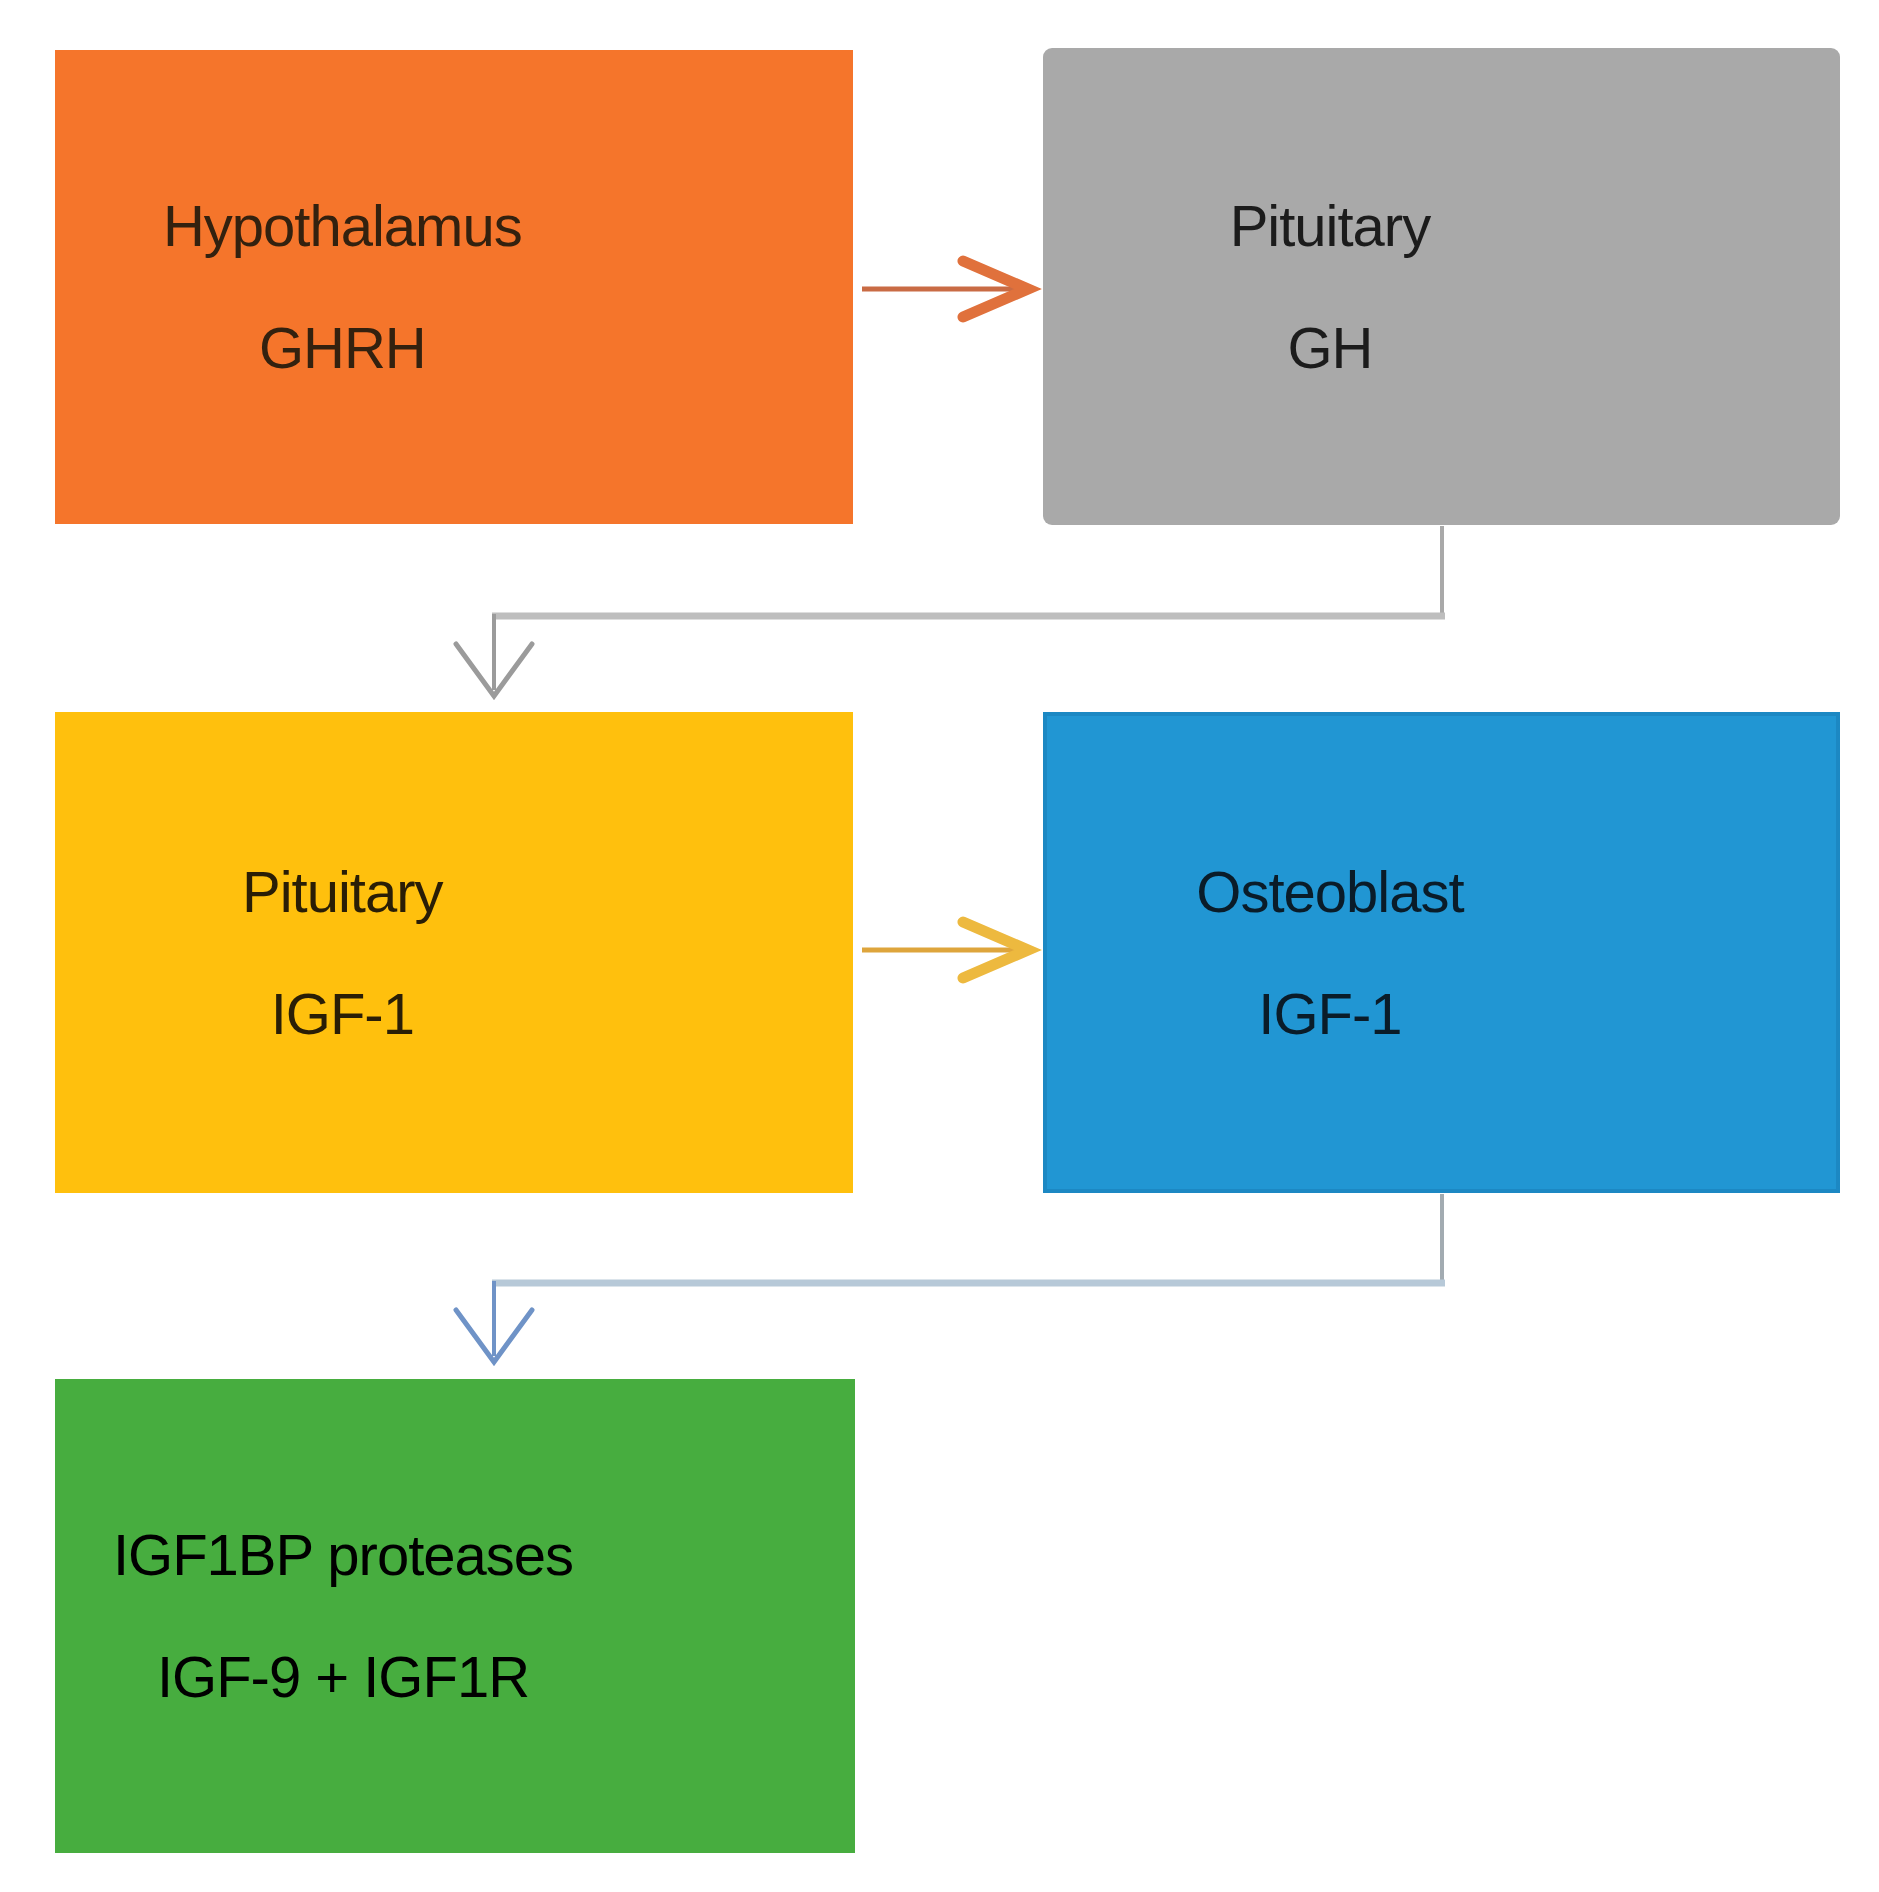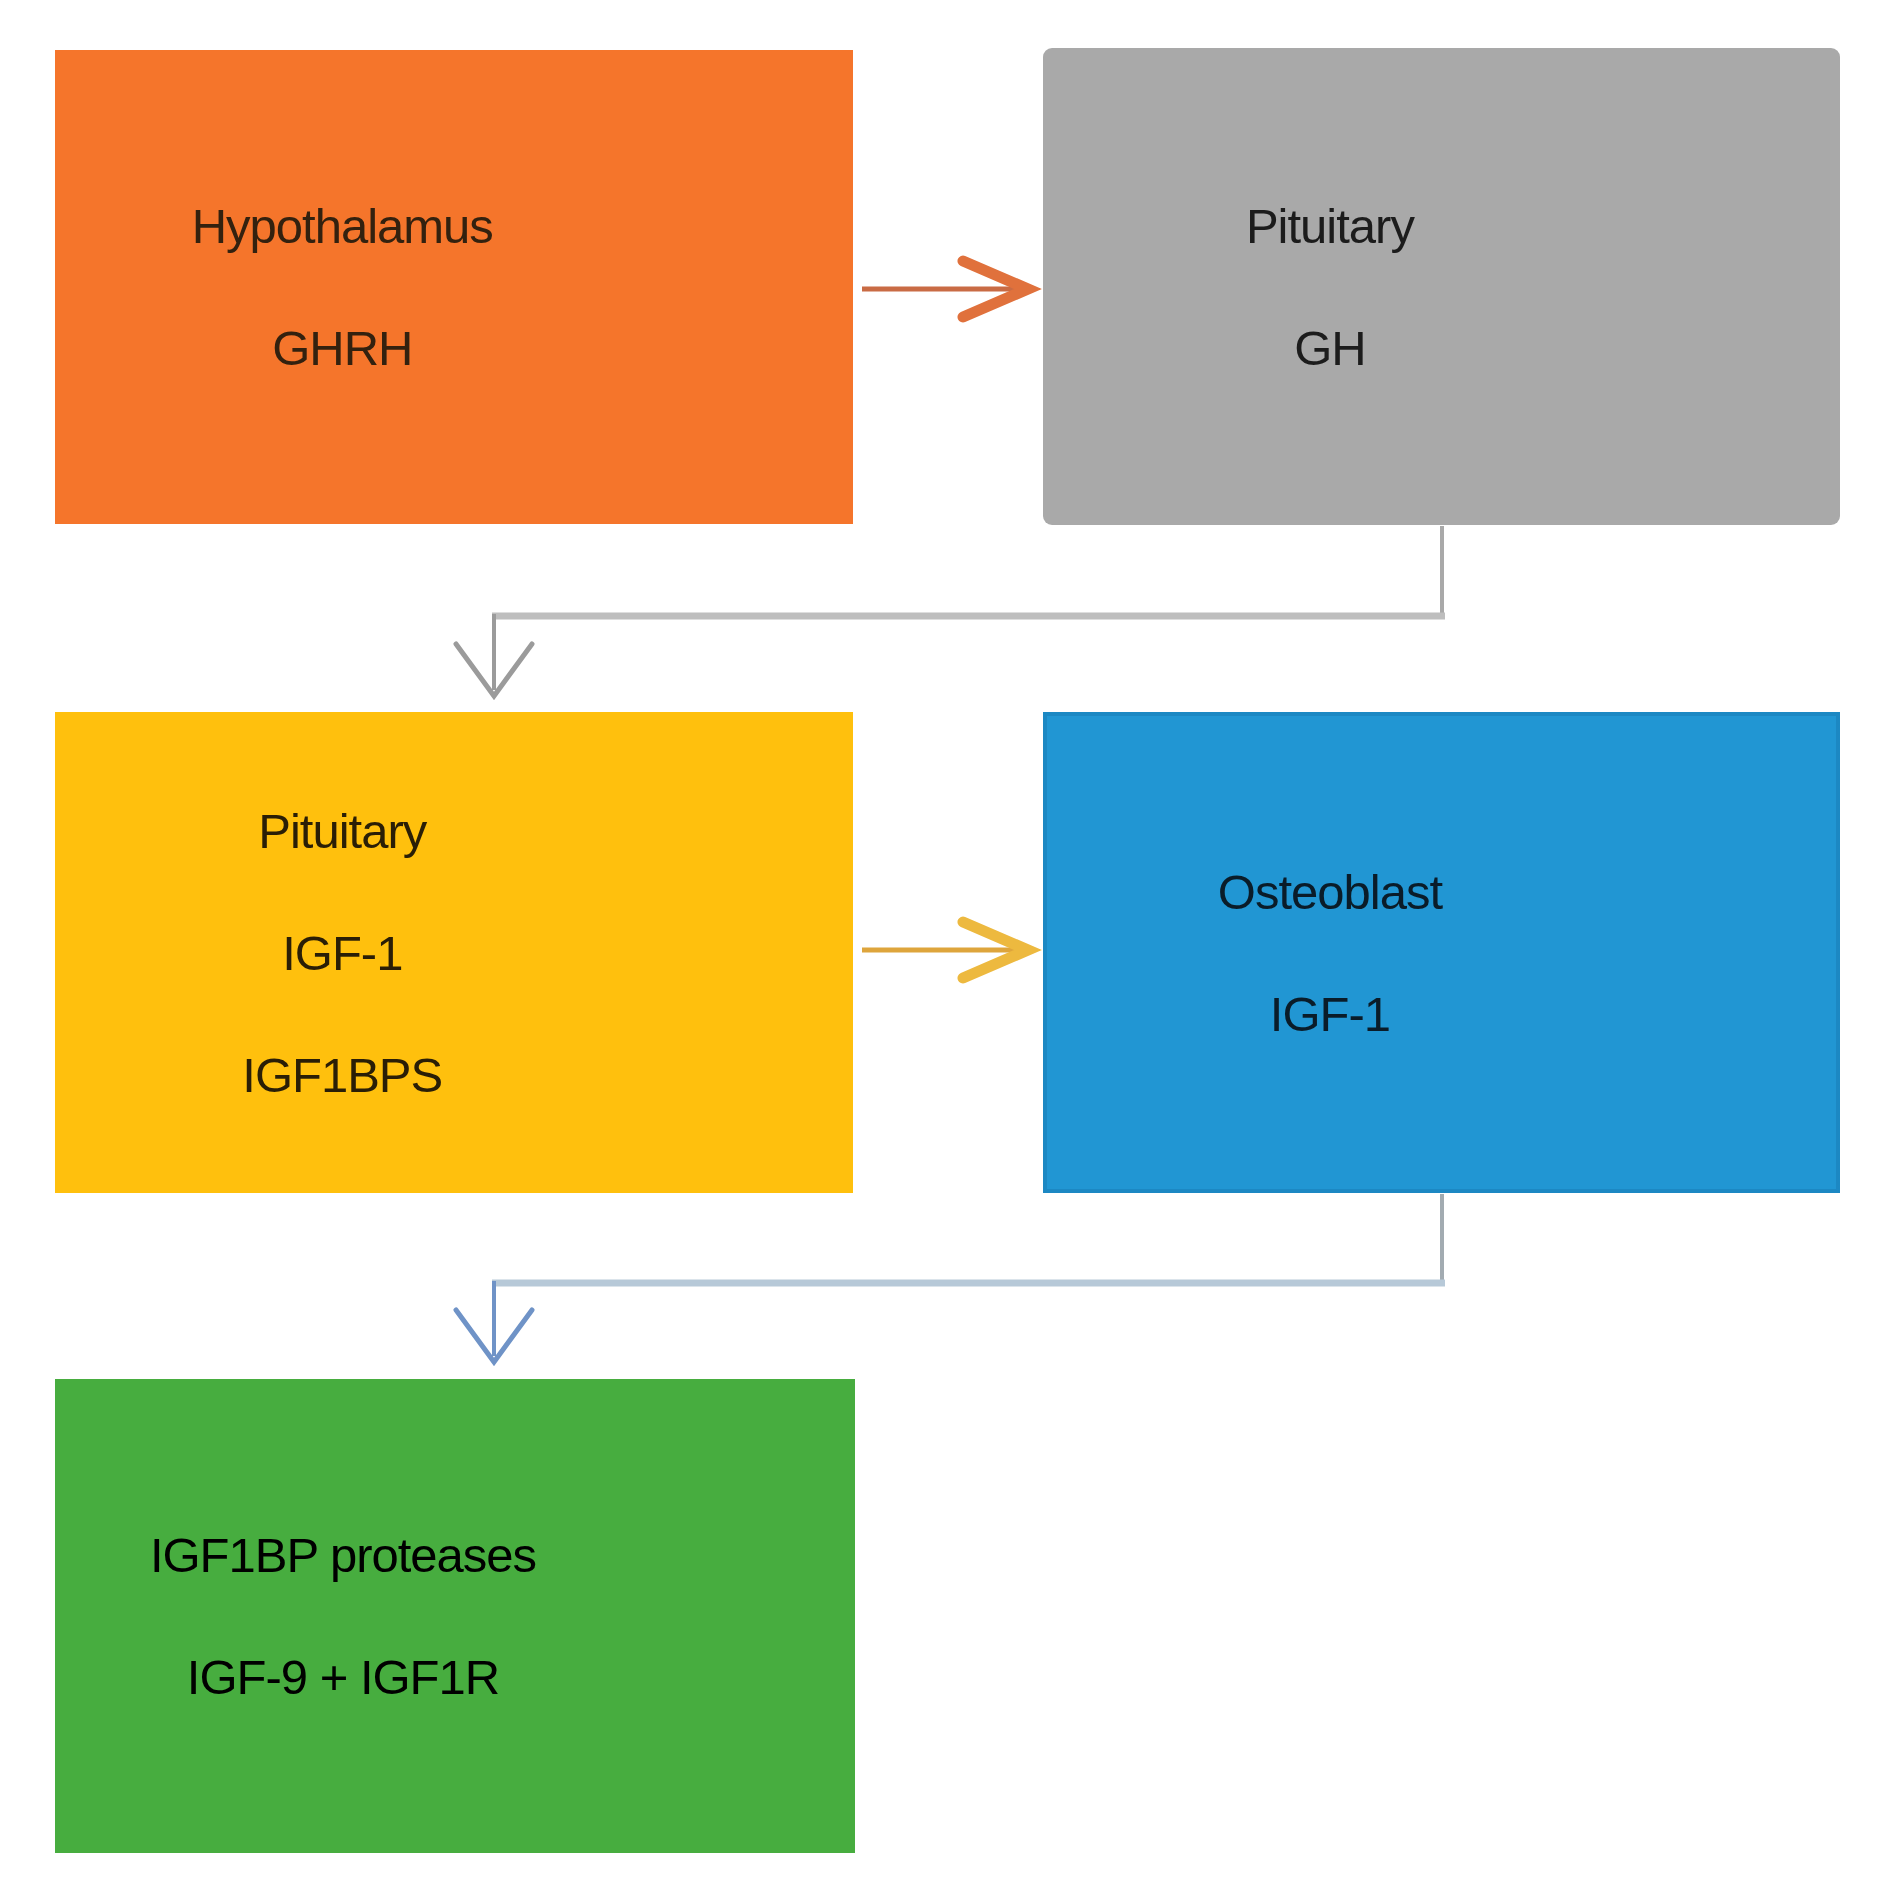--- a/index.html
+++ b/index.html
@@ -14,21 +14,21 @@
   .box {
     position: absolute;
     display: flex;
     flex-direction: column;
     justify-content: center;
     align-items: flex-start;
   }
   .box-text {
     width: 72%;
     text-align: center;
-    font-size: 49px;
+    font-size: 58px;
     line-height: 122px;
     letter-spacing: -1px;
     font-weight: 400;
   }
   .box-text .line { display: block; white-space: nowrap; }
   .box-hypothalamus     { left: 55px;   top: 50px;   width: 798px; height: 474px; }
   .box-pituitary        { left: 1043px; top: 48px;   width: 797px; height: 477px; border-radius: 9px; }
   .box-hepatocyte       { left: 55px;   top: 712px;  width: 798px; height: 481px; }
   .box-osteoblast       { left: 1043px; top: 712px;  width: 797px; height: 481px;
                           box-shadow: inset 0 0 0 4px rgba(18,100,155,0.28); }
@@ -56,21 +56,20 @@
     <div class="box-text">
       <span class="line">Pituitary</span>
       <span class="line">GH</span>
     </div>
   </div>
 
   <div class="box box-hepatocyte" style="background-color: rgb(255, 192, 13); color: rgb(42, 30, 6);">
     <div class="box-text">
       <span class="line">Pituitary</span>
       <span class="line">IGF-1</span>
-      <span class="line">IGF1BPS</span>
     </div>
   </div>
 
   <div class="box box-osteoblast" style="background-color: rgb(33, 150, 211); color: rgb(10, 28, 41);">
     <div class="box-text">
       <span class="line">Osteoblast</span>
       <span class="line">IGF-1</span>
     </div>
   </div>
 

